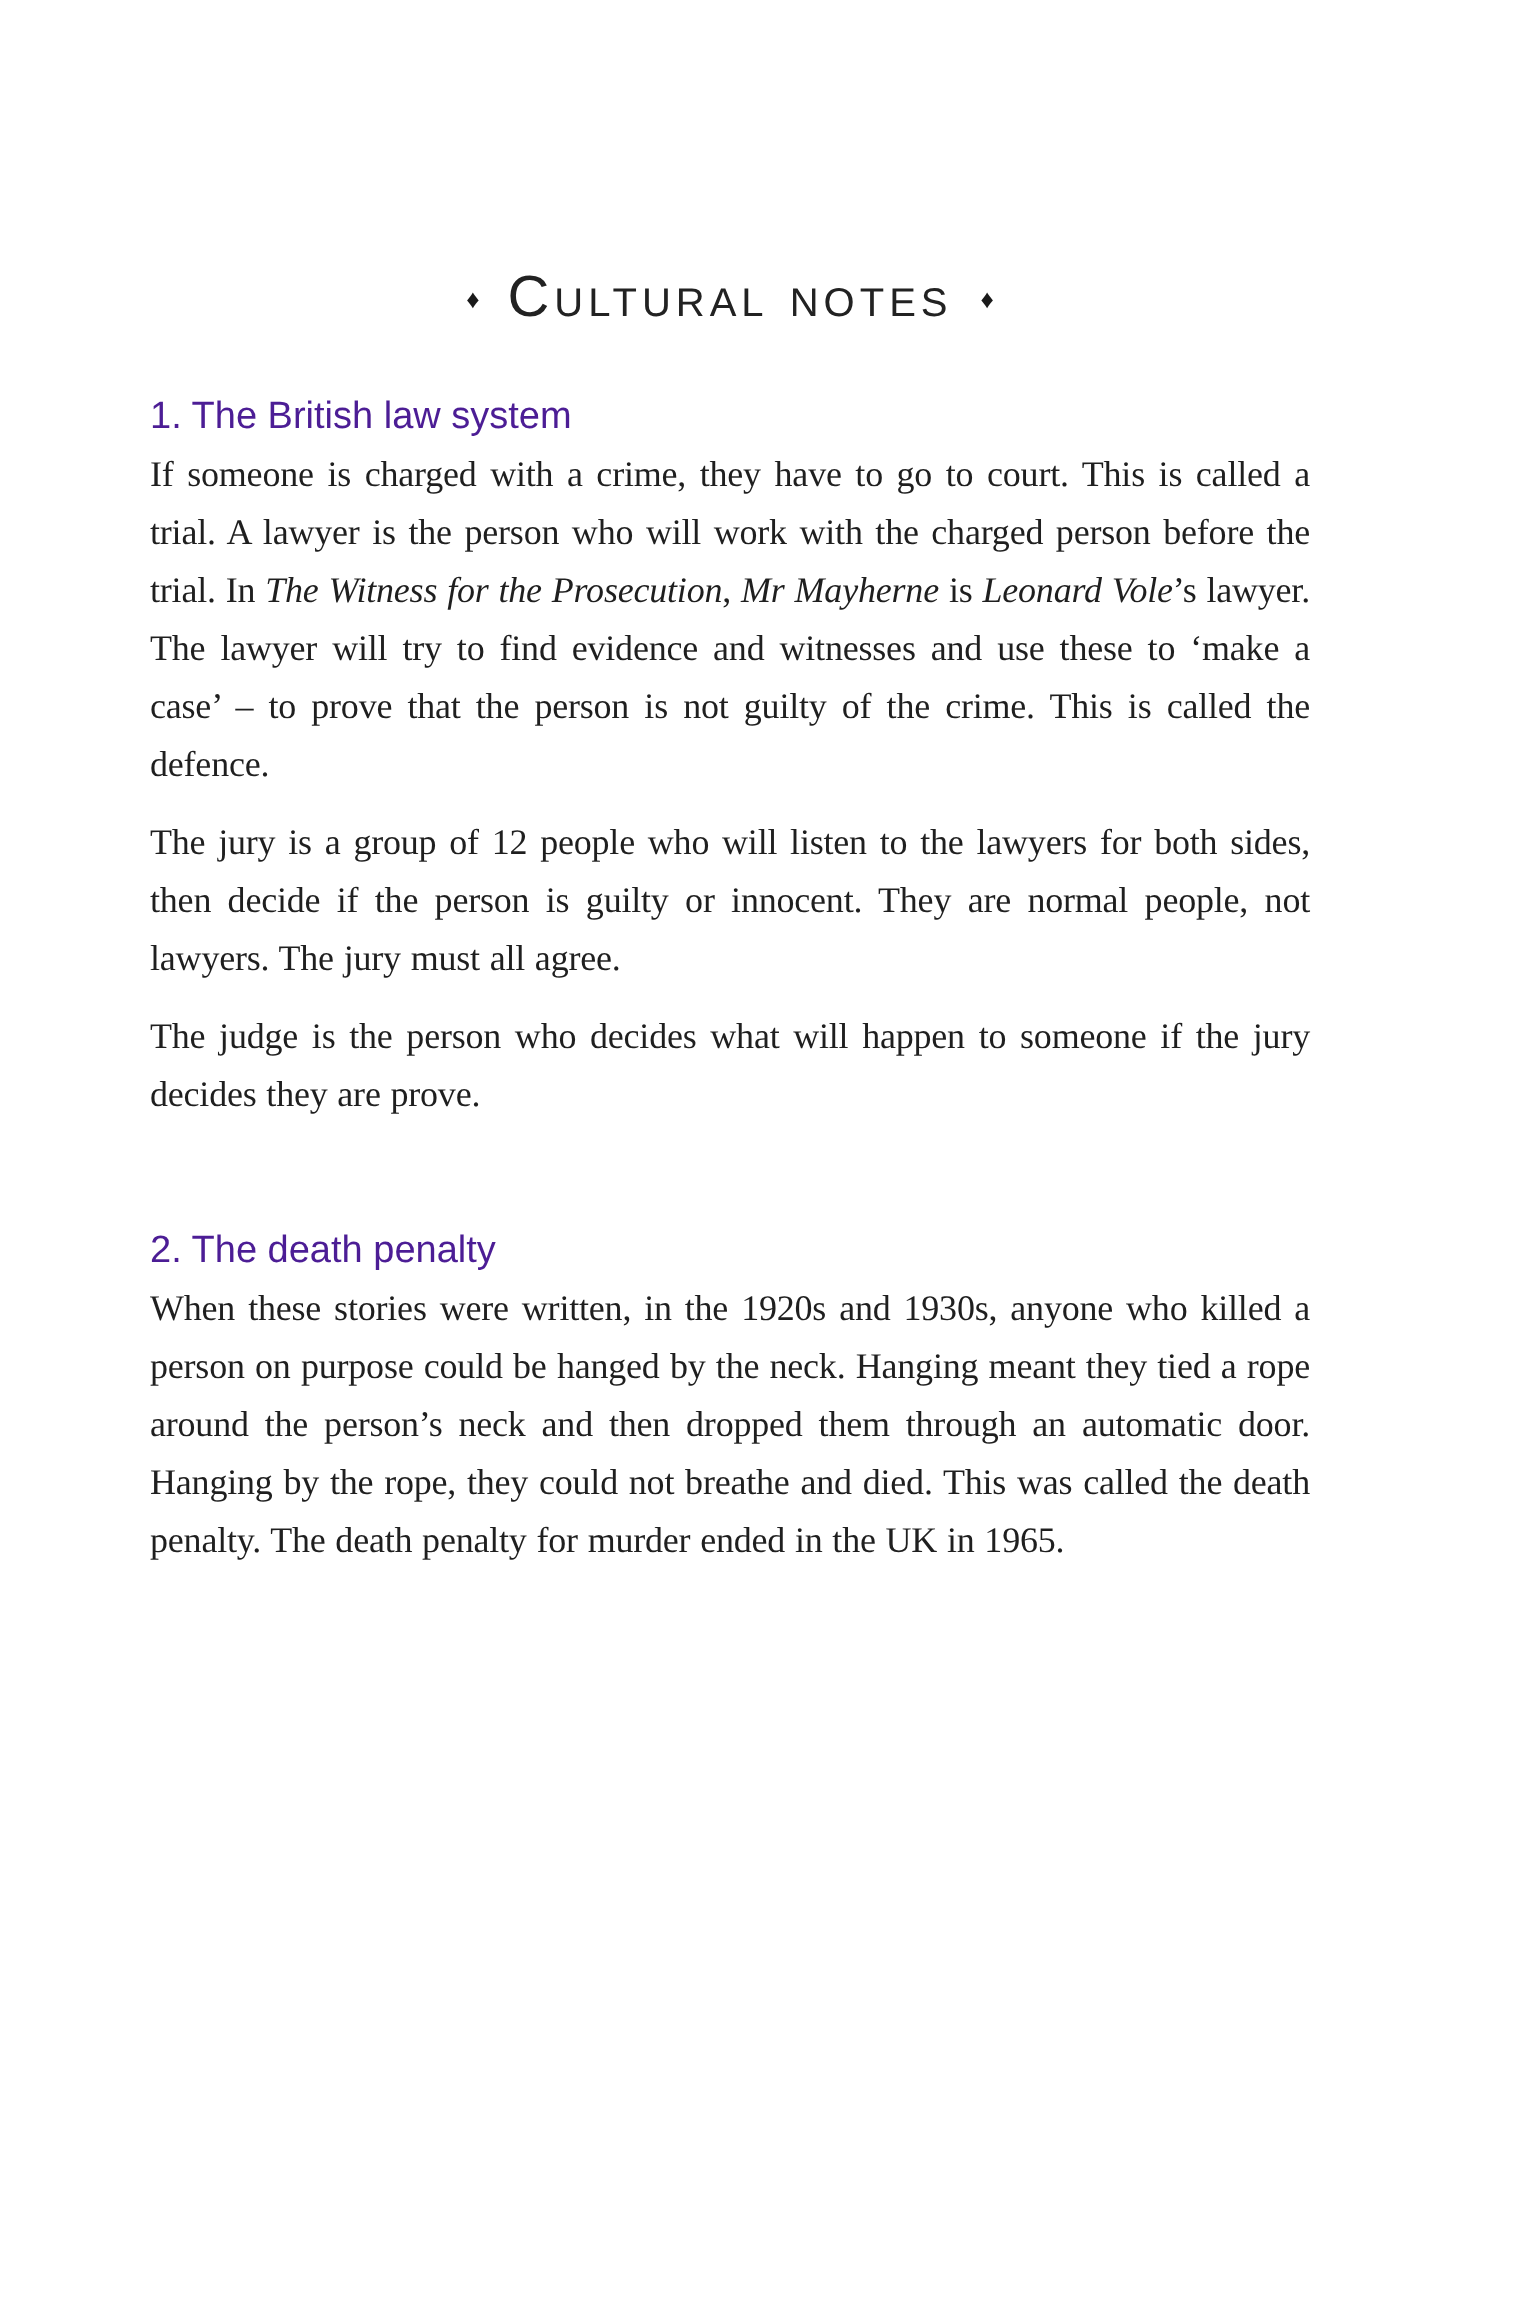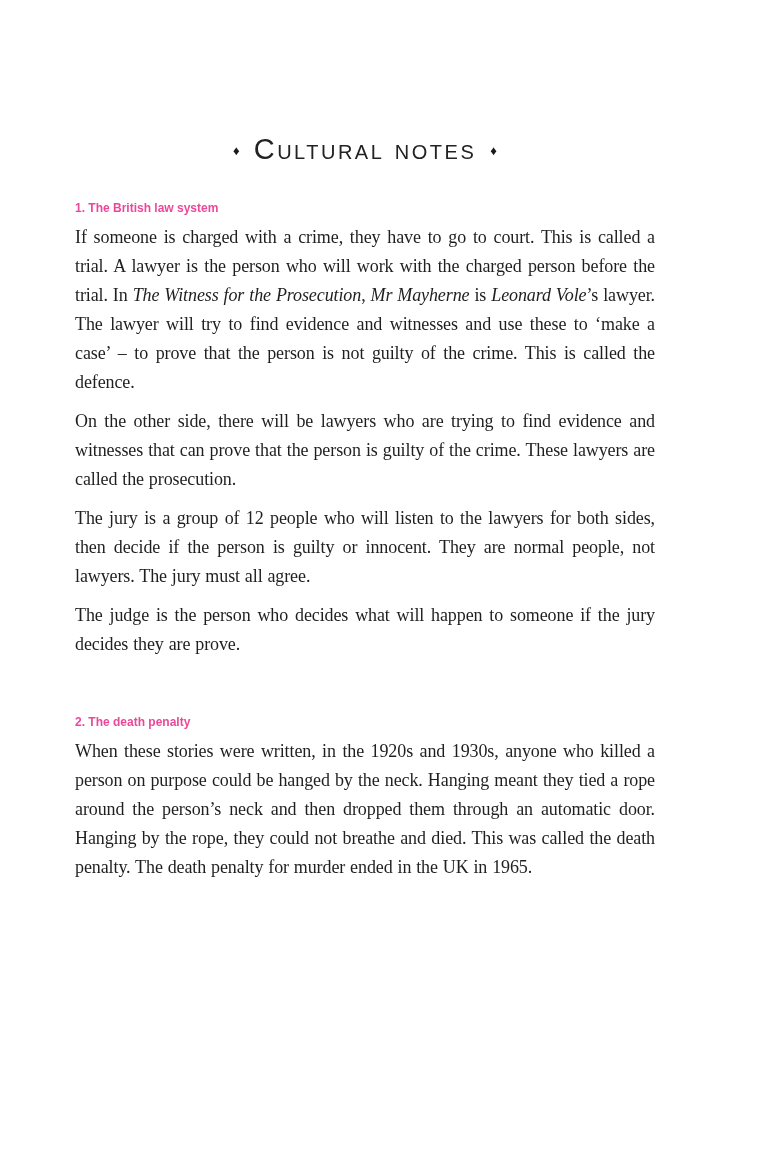--- a/index.html
+++ b/index.html
@@ -35,25 +35,25 @@
   }
   .diamond {
     display: inline-block;
     font-size: 13px;
     letter-spacing: 0;
     vertical-align: 4px;
     margin: 0 14px;
     color: #1a1a1a;
   }
   h2 {
-    font-size: 12px;
+    font-size: 19px;
     line-height: 29px;
-    font-weight: 700;
+    font-weight: 400;
     margin: 30px 0 0 0;
-    color: #ec4899;
+    color: #4c1d95;
   }
   h2.second {
     margin-top: 49px;
   }
   p {
     font-size: 18px;
     line-height: 29px;
     margin: 10px 0;
     text-align: justify;
     hyphens: none;
@@ -83,21 +83,20 @@
 <body>
 
 <div class="page">
   <div class="content">
 
     <h1 class="title"><span class="diamond">♦</span><span>Cultural notes</span><span class="diamond">♦</span></h1>
 
     <section>
       <h2>1. The British law system</h2>
       <p><span>If someone is charged with a crime, they have to go to court. This is called a trial. A lawyer is the person who will work with the charged person before the trial. In </span><em>The Witness for the Prosecution</em><span>, </span><em>Mr Mayherne</em><span> is </span><em>Leonard Vole</em><span>’s lawyer. The lawyer will try to find evidence and witnesses and use these to ‘make a case’ – to prove that the person is not guilty of the crime. This is called the defence.</span></p>
-      <p><span>On the other side, there will be lawyers who are trying to find evidence and witnesses that can prove that the person is guilty of the crime. These lawyers are called the prosecution.</span></p>
       <p><span>The jury is a group of 12 people who will listen to the lawyers for both sides, then decide if the person is guilty or innocent. They are normal people, not lawyers. The jury must all agree.</span></p>
       <p><span>The judge is the person who decides what will happen to someone if the jury decides they are prove.</span></p>
     </section>
 
     <section>
       <h2 class="second">2. The death penalty</h2>
       <p><span>When these stories were written, in the 1920s and 1930s, anyone who killed a person on purpose could be hanged by the neck. Hanging meant they tied a rope around the person’s neck and then dropped them through an automatic door. Hanging by the rope, they could not breathe and died. This was called the death penalty. The death penalty for murder ended in the UK in 1965.</span></p>
     </section>
 
   </div>

